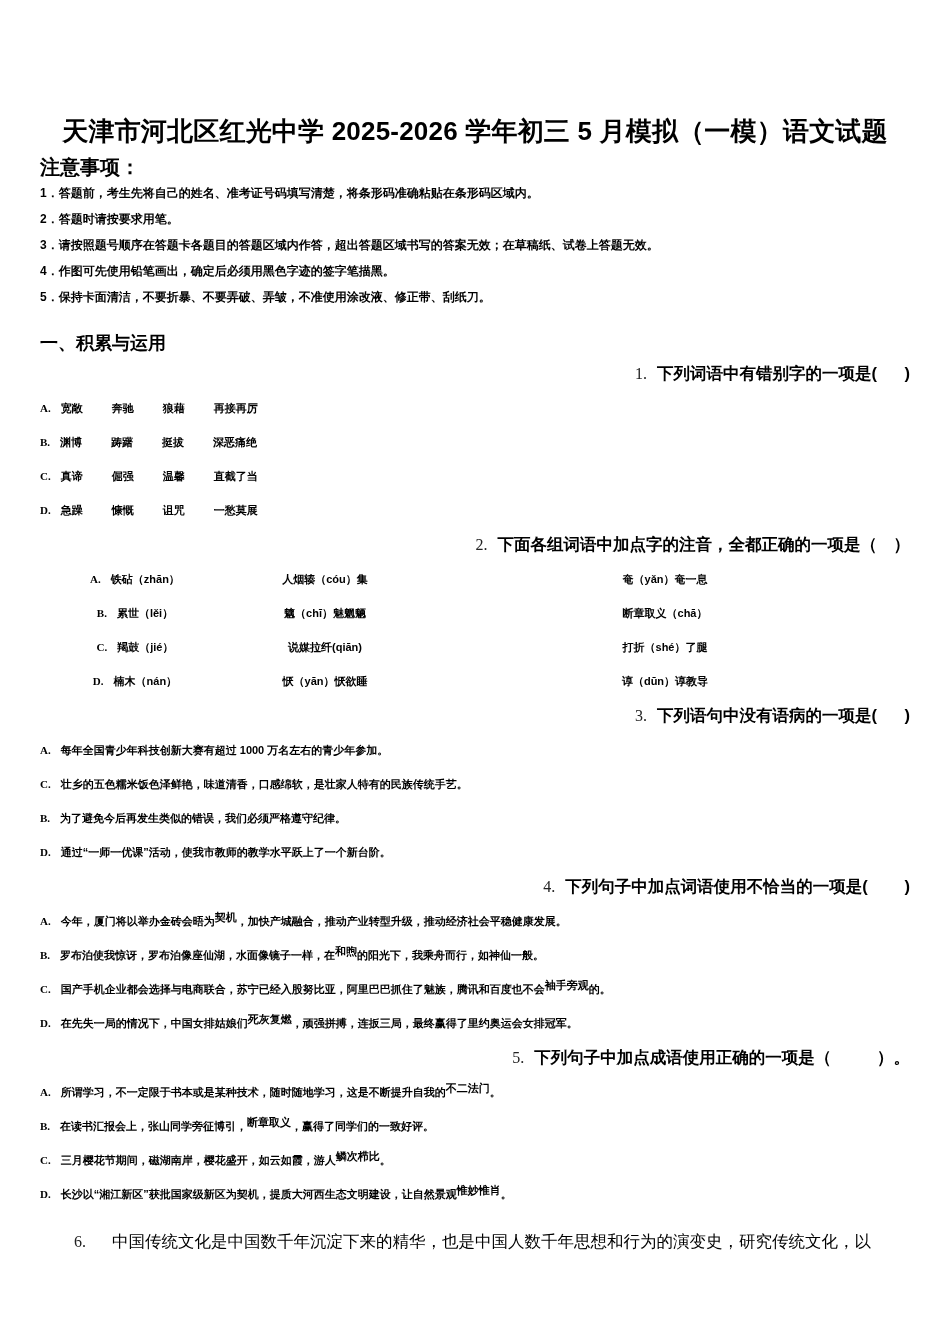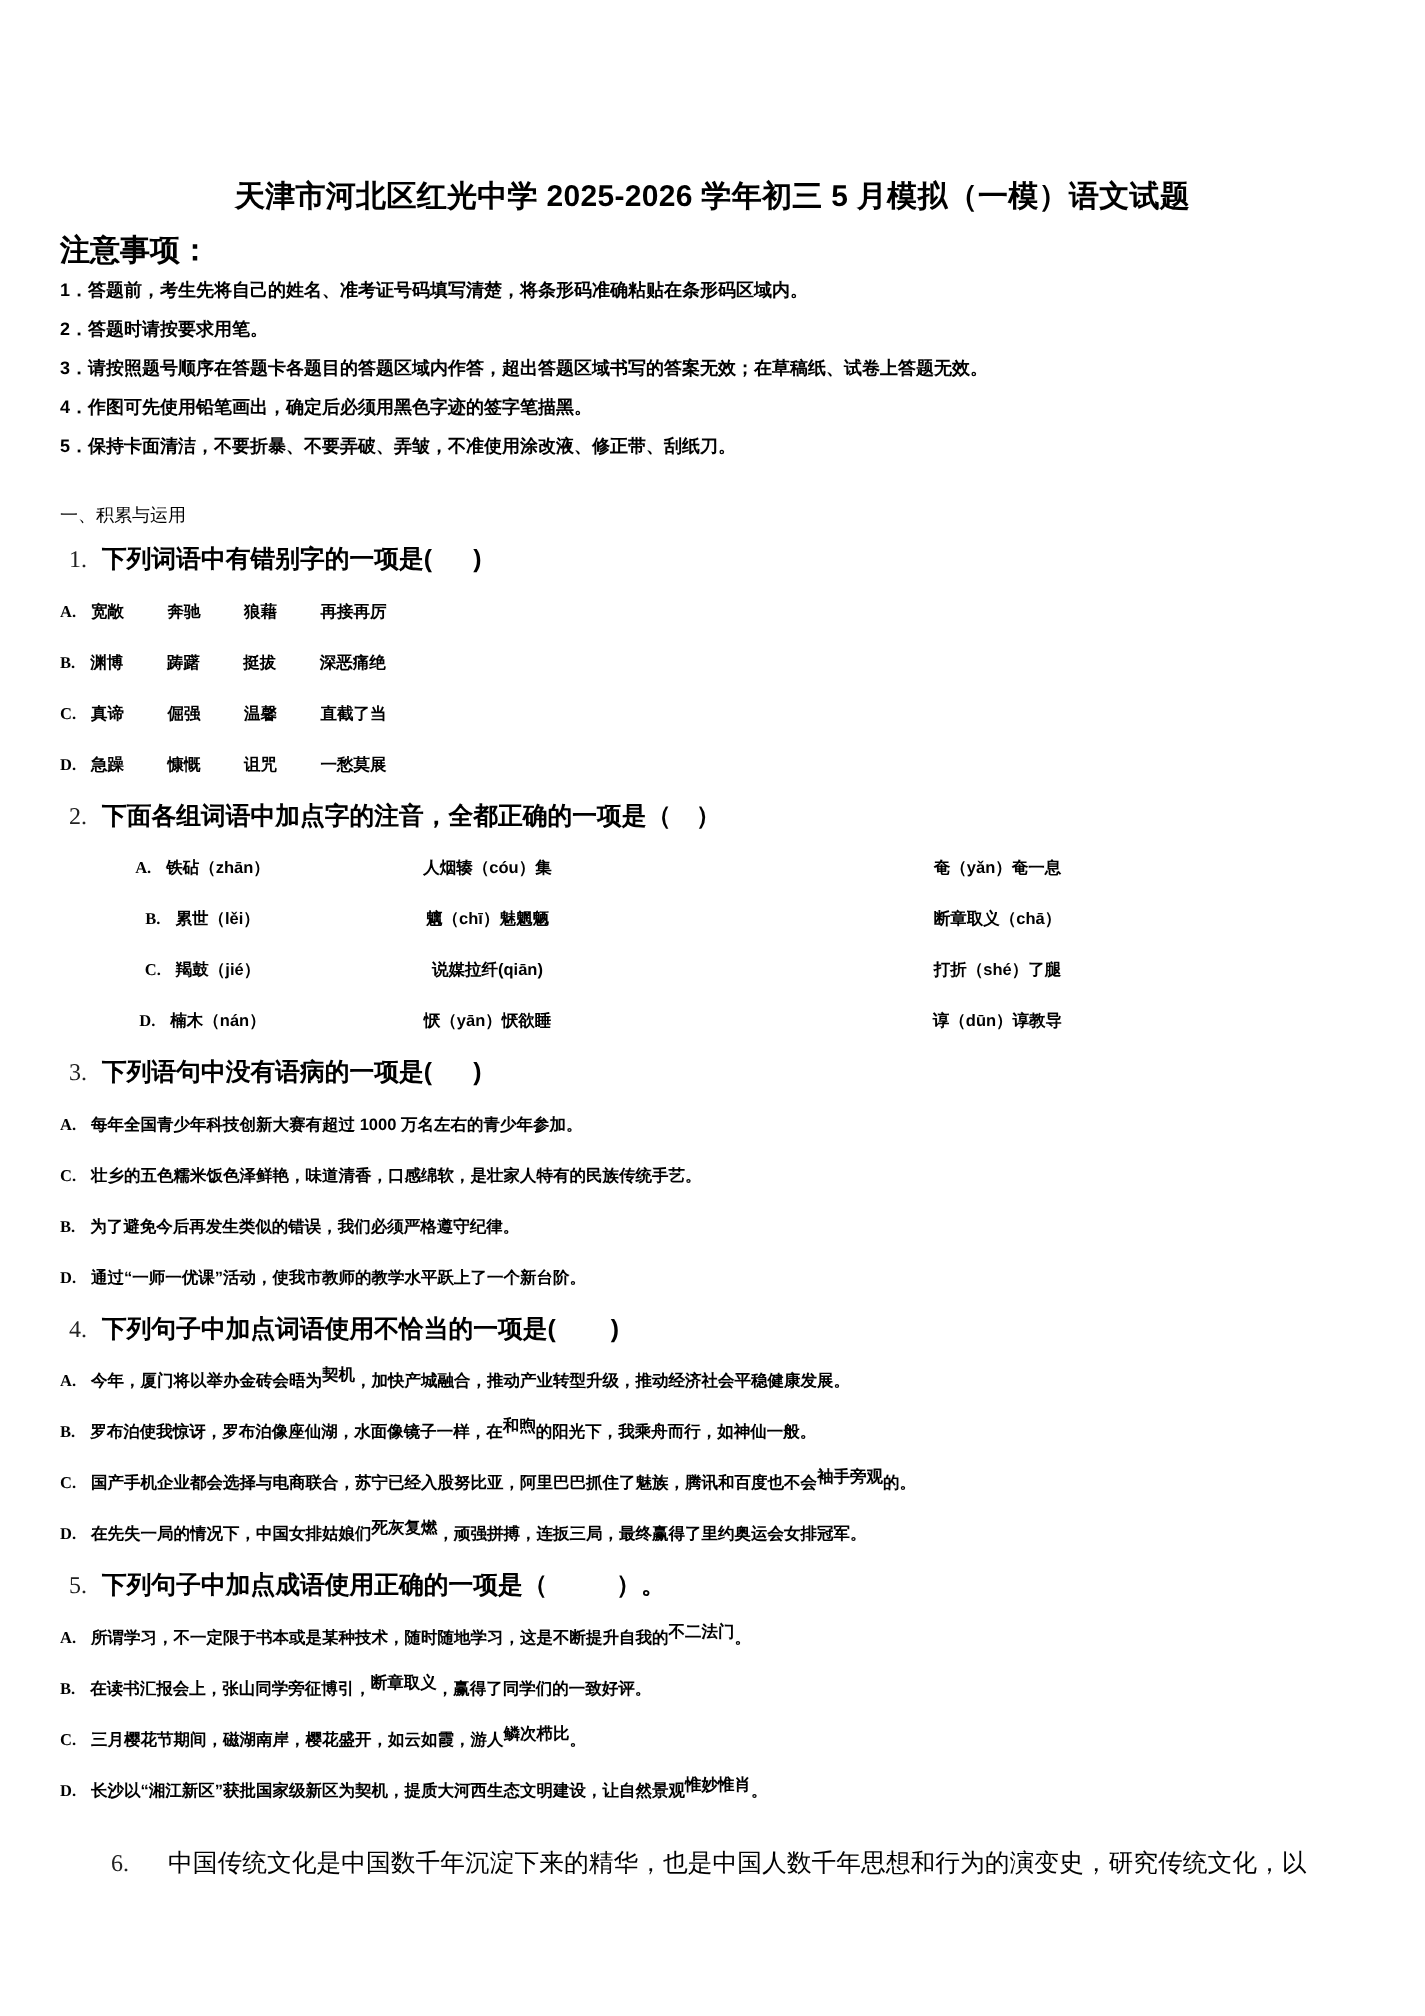--- a/index.html
+++ b/index.html
@@ -15,52 +15,53 @@
     font-family: "Liberation Sans", "DejaVu Sans", sans-serif;
   }
   .page {
     box-sizing: border-box;
     width: 950px;
     height: 1344px;
     padding: 116px 40px 0 40px;
   }
   .doc-title {
     text-align: center;
-    font-size: 20px;
+    font-size: 26px;
     font-weight: 700;
     line-height: 30px;
     margin: 0 0 8px 0;
     white-space: pre-wrap;
     letter-spacing: 0.2px;
   }
   .notice-heading {
     font-size: 20px;
     font-weight: 700;
     line-height: 26px;
     white-space: pre-wrap;
   }
   .note {
     font-size: 12px;
     font-weight: 700;
     line-height: 26px;
     white-space: pre-wrap;
   }
   .section-heading {
-    font-size: 12px;
-    font-weight: 400;
+    font-size: 18px;
+    font-weight: 700;
     line-height: 26px;
     margin-top: 20px;
     white-space: pre-wrap;
   }
   .q-stem {
     font-size: 16.5px;
     font-weight: 700;
     line-height: 34px;
     white-space: pre-wrap;
     padding-left: 6px;
+    text-align: right;
   }
   .qnum {
     font-family: "Liberation Serif", "DejaVu Serif", serif;
     font-weight: 400;
     font-size: 16px;
     color: #222;
     margin-right: 10px;
   }
   .option-line {
     font-size: 11px;

